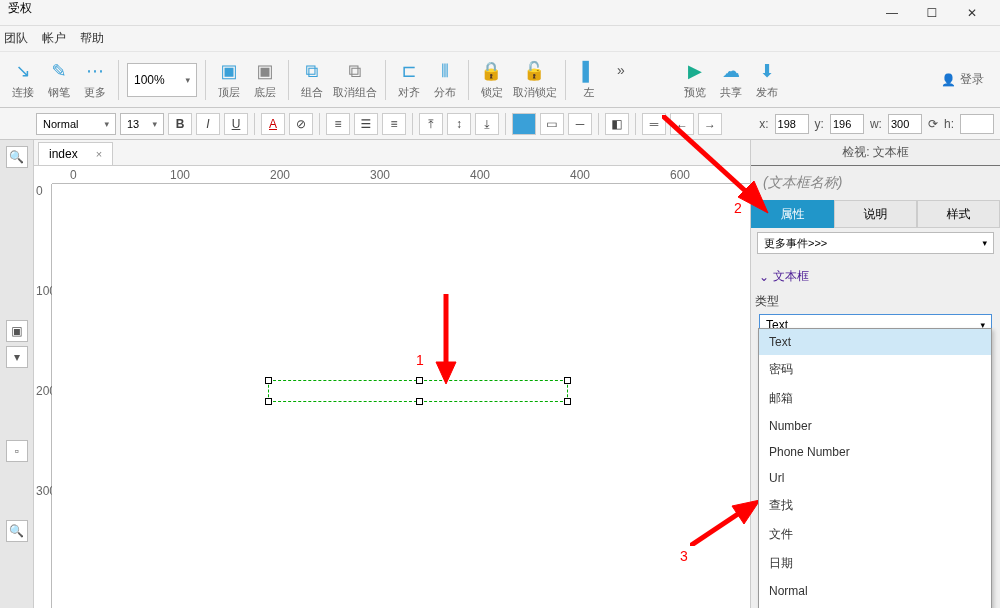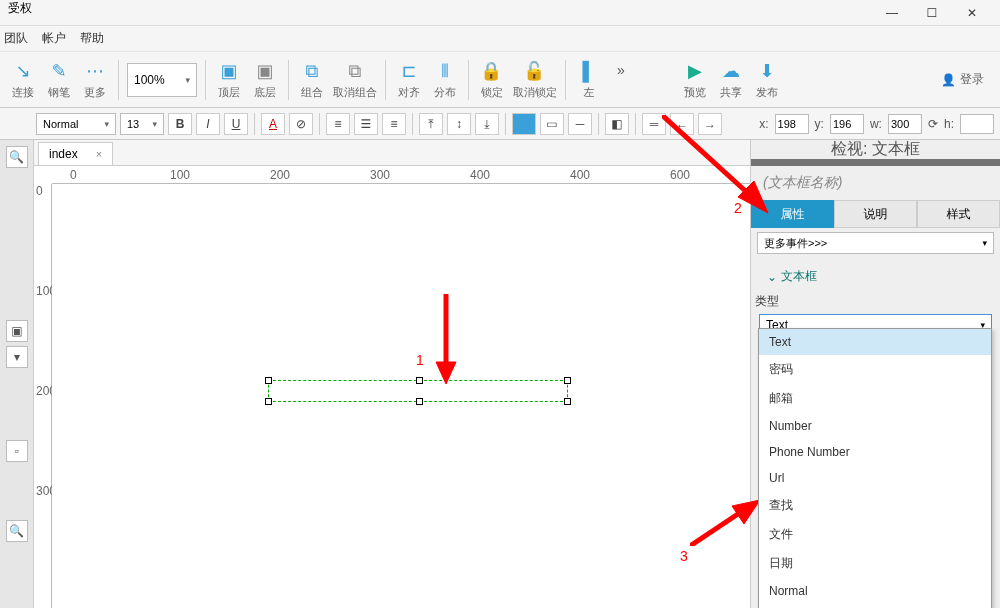--- a/index.html
+++ b/index.html
@@ -35,28 +35,28 @@
 .ruler-h{height:18px;background:#fff;border-bottom:1px solid #bbb;position:relative;margin-left:18px;font-size:9px;color:#666;}
 .ruler-h span{position:absolute;top:2px;}
 .ruler-v{width:18px;background:#fff;border-right:1px solid #bbb;position:absolute;left:0;top:44px;bottom:0;font-size:9px;color:#666;}
 .ruler-v span{position:absolute;left:2px;}
 .canvas{position:absolute;left:18px;top:44px;right:0;bottom:0;background:#fff;}
 .sel-box{position:absolute;border:1px dashed #0a0;}
 .handle{width:7px;height:7px;background:#fff;border:1px solid #000;position:absolute;}
 .arrow-red{position:absolute;stroke:#f00;fill:#f00;}
 .anno-num{position:absolute;color:#f00;font-size:14px;font-weight:400;}
 .rpanel{width:250px;background:#efefef;border-left:1px solid #ccc;display:flex;flex-direction:column;}
-.rp-title{height:26px;display:flex;align-items:center;justify-content:center;font-size:16px;color:#555;border-bottom:7px solid #737373;}
+.rp-title{height:26px;display:flex;align-items:center;justify-content:center;font-size:12px;color:#555;border-bottom:1px solid #737373;}
 .rp-name{padding:8px 12px;font-style:italic;color:#888;font-size:14px;}
 .rp-tabs{display:flex;height:28px;}
 .rp-tab{flex:1;display:flex;align-items:center;justify-content:center;font-size:12px;border:1px solid #ccc;background:#e8e8e8;}
 .rp-tab.active{background:#2196c9;color:#fff;border-color:#2196c9;}
 .rp-sel{margin:4px 6px;height:22px;border:1px solid #bbb;background:#fff;display:flex;align-items:center;padding:0 6px;font-size:11px;}
 .rp-sel::after{content:"▾";margin-left:auto;font-size:9px;}
-.rp-section{padding:10px 16px 4px;font-size:12px;color:#0f766e;}
+.rp-section{padding:10px 8px 4px;font-size:12px;color:#4c1d95;}
 .rp-section .hdr{display:flex;align-items:center;gap:4px;}
 .rp-section .hdr::before{content:"⌄";font-size:12px;}
 .rp-label{padding:4px 4px 2px;font-size:12px;color:#333;}
 .type-sel{margin:2px 8px;height:22px;border:1px solid #4a90d9;background:#fff;display:flex;align-items:center;padding:0 6px;font-size:12px;}
 .type-sel::after{content:"▾";margin-left:auto;font-size:9px;}
 .dropdown{position:absolute;right:8px;top:328px;width:234px;background:#fff;border:1px solid #999;box-shadow:2px 2px 4px rgba(0,0,0,0.2);z-index:100;}
 .dropdown .opt{padding:6px 10px;font-size:12px;color:#333;}
 .dropdown .opt.sel{background:#cfe8f7;}
 .toolbar-more{width:22px;height:22px;display:flex;align-items:center;justify-content:center;font-size:14px;color:#555;}
 </style>

